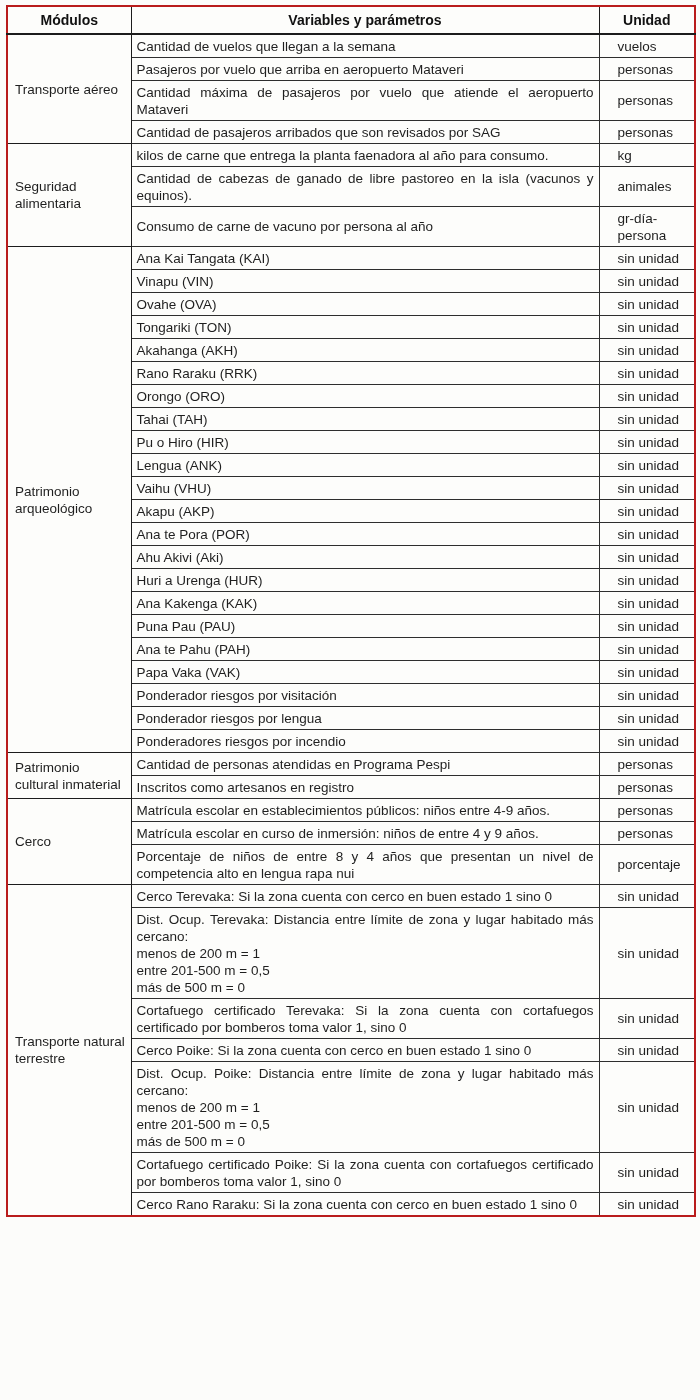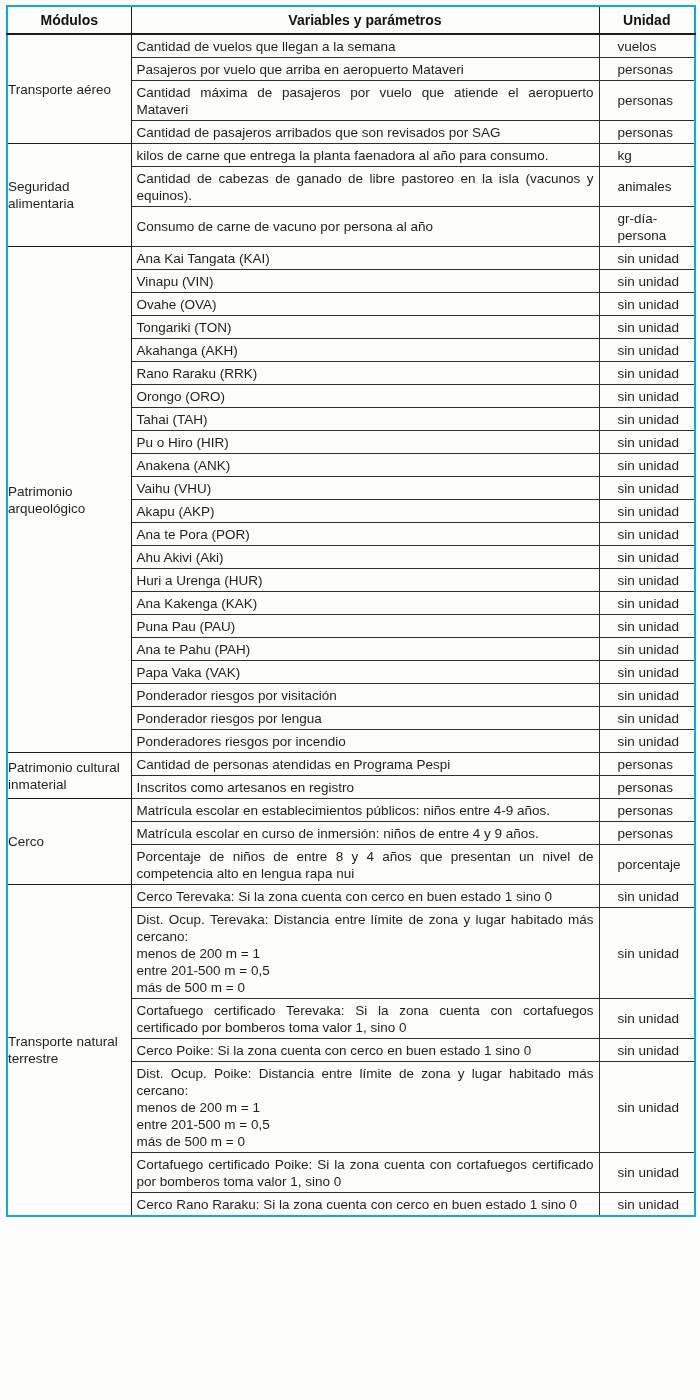--- a/index.html
+++ b/index.html
@@ -14,21 +14,21 @@
     background: #fcfcfa;
     box-sizing: border-box;
     padding: 5px 6px;
     color: #1a1a1a;
   }
   table.doc-table {
     border-collapse: collapse;
     table-layout: fixed;
     width: 688px;
     background: #fdfdfb;
-    border: 2px solid #0ea5e9;
+    border: 2px solid #b91c1c;
   }
   col.c-module { width: 124px; }
   col.c-var    { width: 468px; }
   col.c-unit   { width: 96px; }
 
   .doc-table th {
     border: 1px solid #1c1c1c;
     border-bottom: 2px solid #1c1c1c;
     font-size: 14px;
     font-weight: bold;
@@ -40,21 +40,21 @@
     border: 1px solid #2e2e2e;
     font-size: 13.5px;
     line-height: 17px;
     padding: 2.5px 5px;
     vertical-align: middle;
     color: #1f1f1f;
   }
   td.module-cell {
     border: 1px solid #1c1c1c;
     text-align: left;
-    padding-left: 0;
+    padding-left: 7px;
     white-space: pre-line;
     font-size: 13.5px;
   }
   td.var-cell {
     text-align: justify;
     white-space: pre-line;
   }
   td.unit-cell {
     text-align: left;
     white-space: pre-line;
@@ -141,21 +141,21 @@
         </tr>
         <tr>
           <td class="var-cell">Tahai (TAH)</td>
           <td class="unit-cell">sin unidad</td>
         </tr>
         <tr>
           <td class="var-cell">Pu o Hiro (HIR)</td>
           <td class="unit-cell">sin unidad</td>
         </tr>
         <tr>
-          <td class="var-cell">Anakena (ANK)</td>
+          <td class="var-cell">Lengua (ANK)</td>
           <td class="unit-cell">sin unidad</td>
         </tr>
         <tr>
           <td class="var-cell">Vaihu (VHU)</td>
           <td class="unit-cell">sin unidad</td>
         </tr>
         <tr>
           <td class="var-cell">Akapu (AKP)</td>
           <td class="unit-cell">sin unidad</td>
         </tr>

